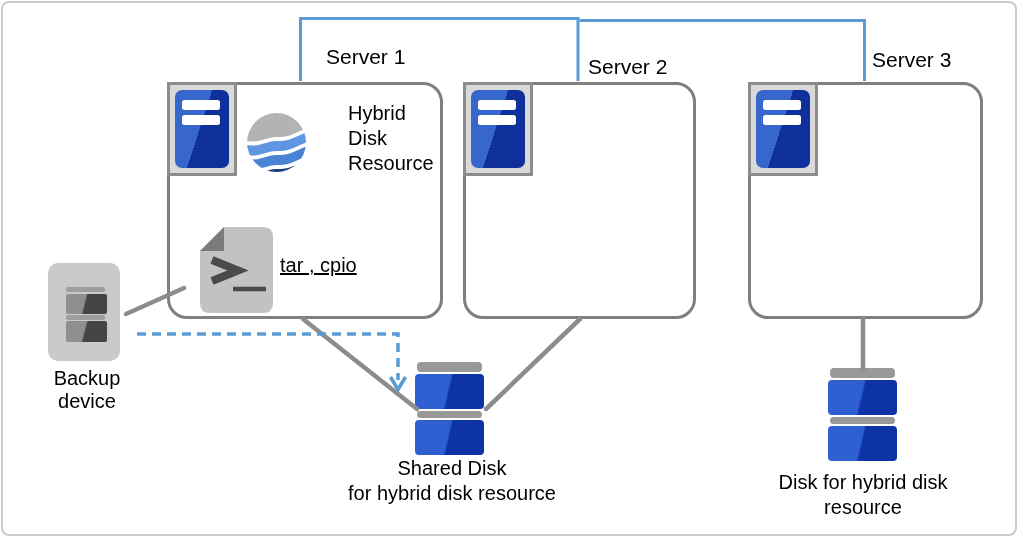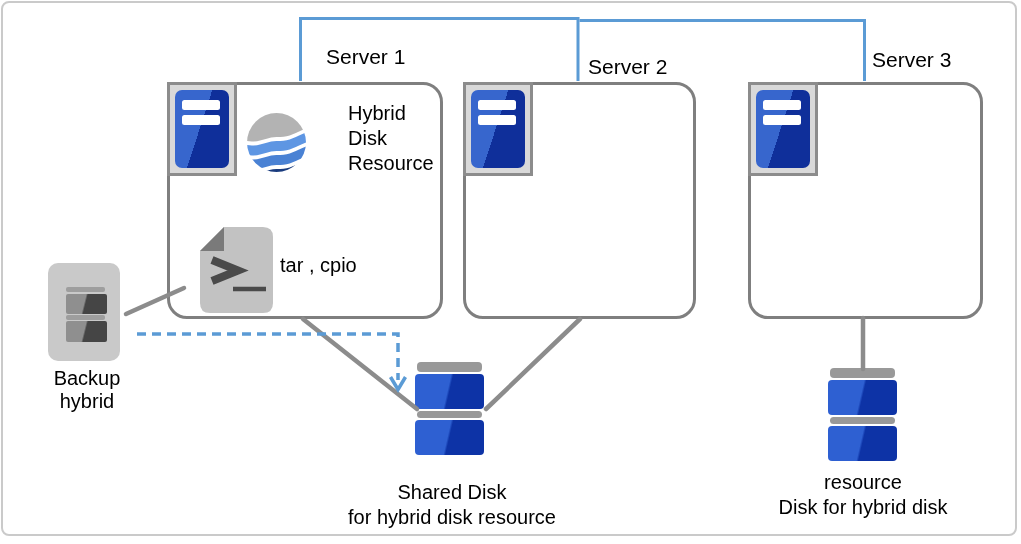--- a/index.html
+++ b/index.html
@@ -34,23 +34,23 @@
   .tbar{position:absolute;left:7px;width:38px;height:10px;background:#fff;border-radius:2.5px;}
   .tbar.b1{top:10px}.tbar.b2{top:25px}
 
   
   .lbl{position:absolute;font-size:20px;line-height:25px;}
   .server-lbl{font-size:21px;line-height:25px;white-space:nowrap;}
   .lbl-s1{left:326px;top:44px;}
   .lbl-s2{left:588px;top:54px;}
   .lbl-s3{left:872px;top:47px;text-align:center;}
   .lbl-hybrid{left:320px;top:101px;width:95px;margin-left:28px;}
-  .lbl-tar{left:280px;top:253px;white-space:nowrap;}
+  .lbl-tar{left:280px;top:253px;white-space:nowrap;text-decoration:underline;}
   .lbl-backup{left:41px;top:367px;width:92px;text-align:center;line-height:23px;}
-  .lbl-shared{left:332px;top:480px;width:240px;text-align:center;line-height:25px;}
+  .lbl-shared{left:332px;top:456px;width:240px;text-align:center;line-height:25px;}
   .lbl-disk3{left:753px;top:470px;width:220px;text-align:center;line-height:25px;}
 
   
   .hybrid-icon{position:absolute;left:247px;top:113px;}
 
   
   .doc-icon{position:absolute;left:200px;top:227px;}
 
   
   .backup-device{
@@ -165,25 +165,25 @@
   </svg>
 
   <div class="lbl server-lbl lbl-s1">Server 1</div>
   <div class="lbl server-lbl lbl-s2">Server 2</div>
   <div class="lbl server-lbl lbl-s3">Server 3</div>
 
   <div class="lbl lbl-hybrid">Hybrid Disk Resource</div>
 
   <div class="lbl lbl-tar">tar , cpio</div>
 
-  <div class="lbl lbl-backup">Backup hybrid</div>
+  <div class="lbl lbl-backup">Backup device</div>
 
   <div class="lbl lbl-shared">
     <div>Shared Disk</div>
     <div>for hybrid disk resource</div>
   </div>
 
   <div class="lbl lbl-disk3">
+    <div>Disk for hybrid disk</div>
     <div>resource</div>
-    <div>Disk for hybrid disk</div>
   </div>
 
 </div>
 
 </body></html>

